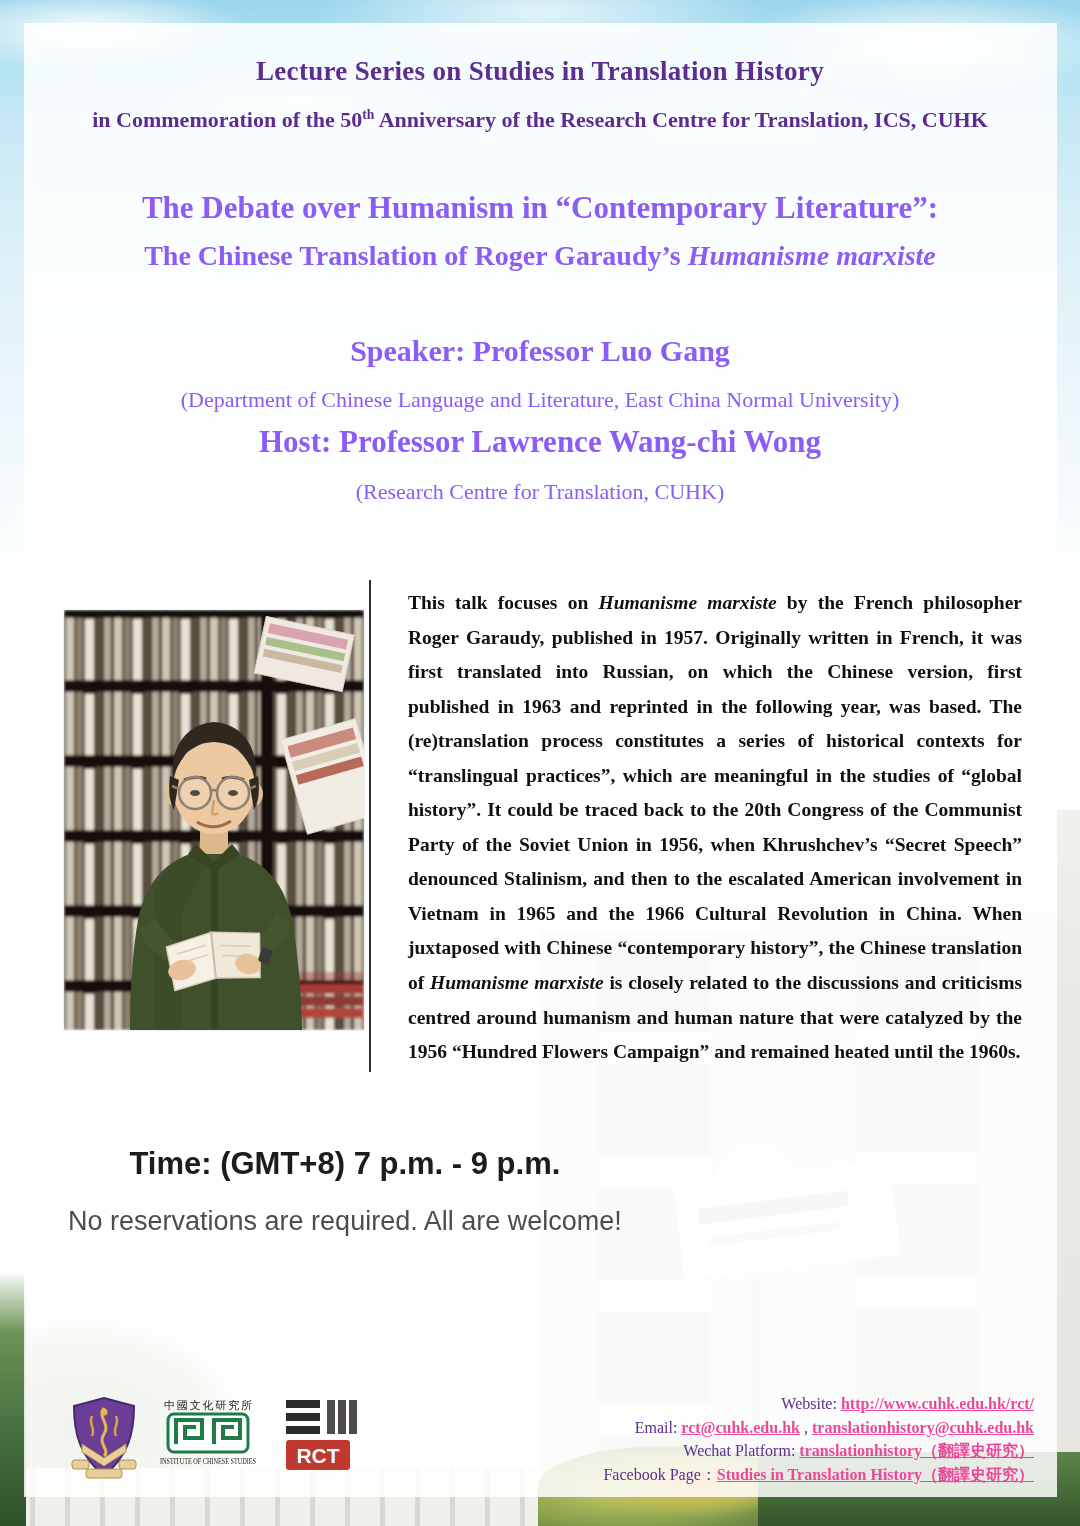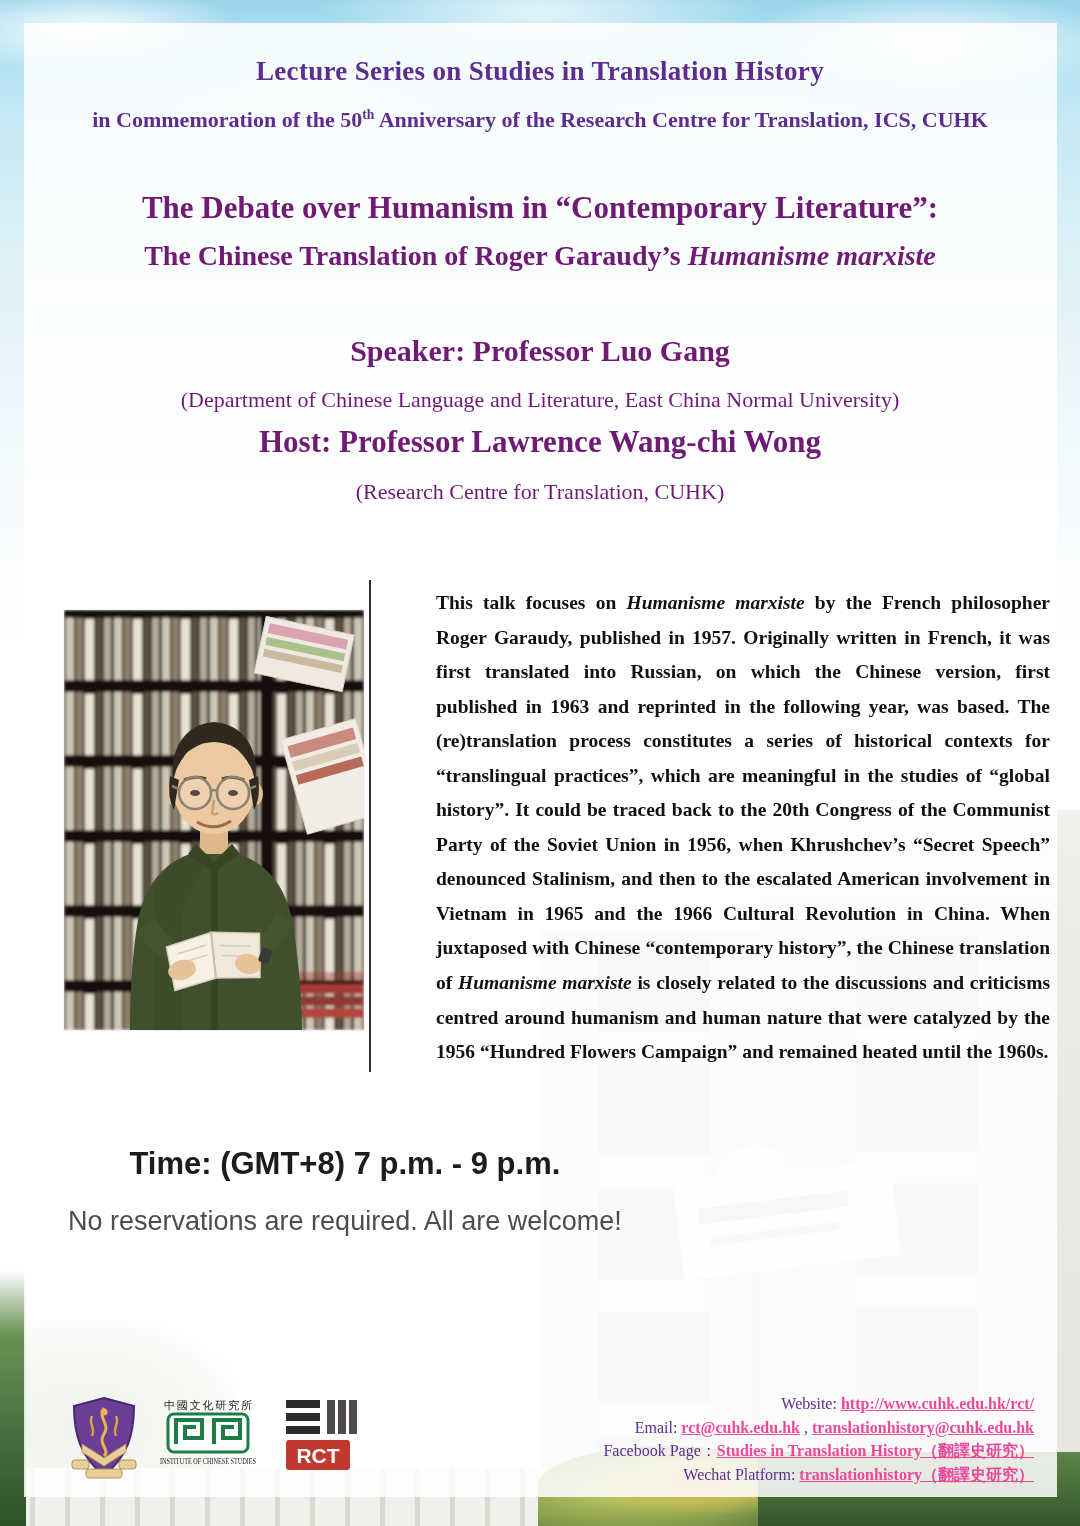--- a/index.html
+++ b/index.html
@@ -33,34 +33,34 @@
   .tree-left{position:absolute;left:0;top:1270px;width:26px;height:256px;
       background:linear-gradient(180deg,rgba(110,146,84,0) 0,#6b9254 25%,#497342 60%,#2f5129 100%);}
   .fence{position:absolute;left:0;top:1468px;width:560px;height:58px;
       background:repeating-linear-gradient(90deg,#f0f1eb 0 30px,#d8d9d1 30px 35px);}
   .bush-mid{position:absolute;left:538px;top:1446px;width:256px;height:80px;border-radius:50% 50% 0 0;background:
       radial-gradient(ellipse at 62% 45%,#dfa23f 0,#c6bc54 28%,transparent 55%),
       radial-gradient(ellipse at 35% 55%,#c4cd66 0,#8aa04d 55%,#5d7c3c 85%);}
   .hedge-right{position:absolute;left:758px;top:1452px;width:322px;height:74px;
       background:linear-gradient(180deg,#5e8448 0,#476b38 55%,#35542c 100%);}
   
-  .ctr{position:absolute;left:0;width:1080px;text-align:center;color:#701a75;}
+  .ctr{position:absolute;left:0;width:1080px;text-align:center;color:#8b5cf6;}
   .purple1{color:#5c2d8f;font-weight:bold;}
   .h1{top:56px;font-size:27px;letter-spacing:.3px;}
   .h2{top:107px;font-size:22px;}
   .t1{top:190px;font-size:31px;font-weight:bold;}
   .t2{top:240px;font-size:28px;font-weight:bold;}
   .sp{top:334px;font-size:30px;font-weight:bold;}
   .aff1{top:387px;font-size:22px;}
   .host{top:424px;font-size:31px;font-weight:bold;}
   .aff2{top:479px;font-size:22px;}
   .photo{position:absolute;left:64px;top:610px;width:300px;height:420px;box-shadow:0 0 0 1px rgba(0,0,0,0.06);}
   .vline{position:absolute;left:369px;top:580px;width:2px;height:492px;background:#2e2e2e;}
   .abstract{position:absolute;left:408px;top:586px;width:614px;font-size:19.5px;font-weight:bold;
-            line-height:34.55px;text-align:justify;color:#101010;margin-left:28px;}
+            line-height:34.55px;text-align:justify;color:#101010;}
   .abstract i{font-weight:bold;}
   .details{position:absolute;left:68px;top:1146px;color:#1c1c1c;
            font-family:"Liberation Sans","DejaVu Sans",sans-serif;}
   .dline{font-size:31px;font-weight:bold;height:48px;text-align:center;}
   .dline sup{font-size:0.6em;}
   .note{font-size:27px;font-weight:normal;color:#4d4d4d;margin-top:12px;}
   .sup{font-size:0.62em;vertical-align:super;}
   .footer{position:absolute;right:46px;top:1392px;text-align:right;font-size:16px;line-height:23.5px;color:#5c2d91;}
   .footer .lnk{font-weight:bold;text-decoration:underline;color:#ec4899;cursor:pointer;}
   .flogo{position:absolute;}
@@ -214,17 +214,17 @@
       <rect x="41" y="0" width="8" height="34" fill="#4f4b4b"></rect>
       <rect x="52" y="0" width="8" height="34" fill="#4f4b4b"></rect>
       <rect x="63" y="0" width="8" height="34" fill="#4f4b4b"></rect>
       <rect x="0" y="40" width="64" height="30" rx="3" fill="#c0392f"></rect>
       <text x="32" y="63" font-size="21" font-weight="bold" fill="#ffffff" text-anchor="middle" font-family="Liberation Sans, DejaVu Sans, sans-serif">RCT</text>
     </svg>
 
     <div class="footer">
       <div><span>Website: </span><span class="lnk">http://www.cuhk.edu.hk/rct/</span></div>
       <div><span>Email: </span><span class="lnk">rct@cuhk.edu.hk</span><span> , </span><span class="lnk">translationhistory@cuhk.edu.hk</span></div>
+      <div><span>Wechat Platform: </span><span class="lnk">translationhistory（翻譯史研究）</span></div>
       <div><span>Facebook Page：</span><span class="lnk">Studies in Translation History（翻譯史研究）</span></div>
-      <div><span>Wechat Platform: </span><span class="lnk">translationhistory（翻譯史研究）</span></div>
     </div>
   </div>
 </div>
 
 </body></html>

